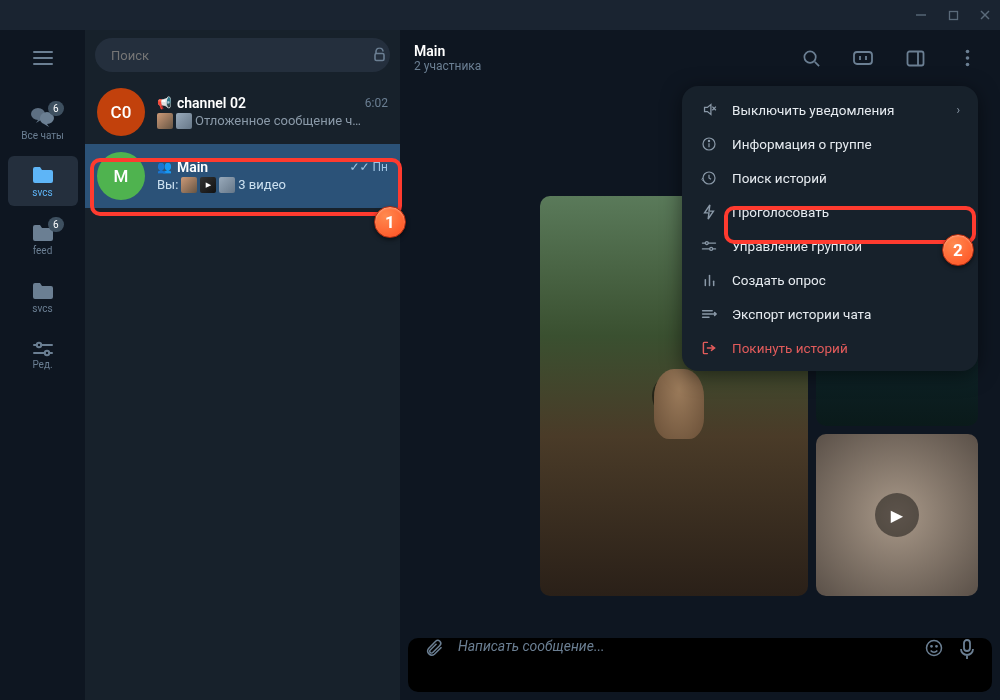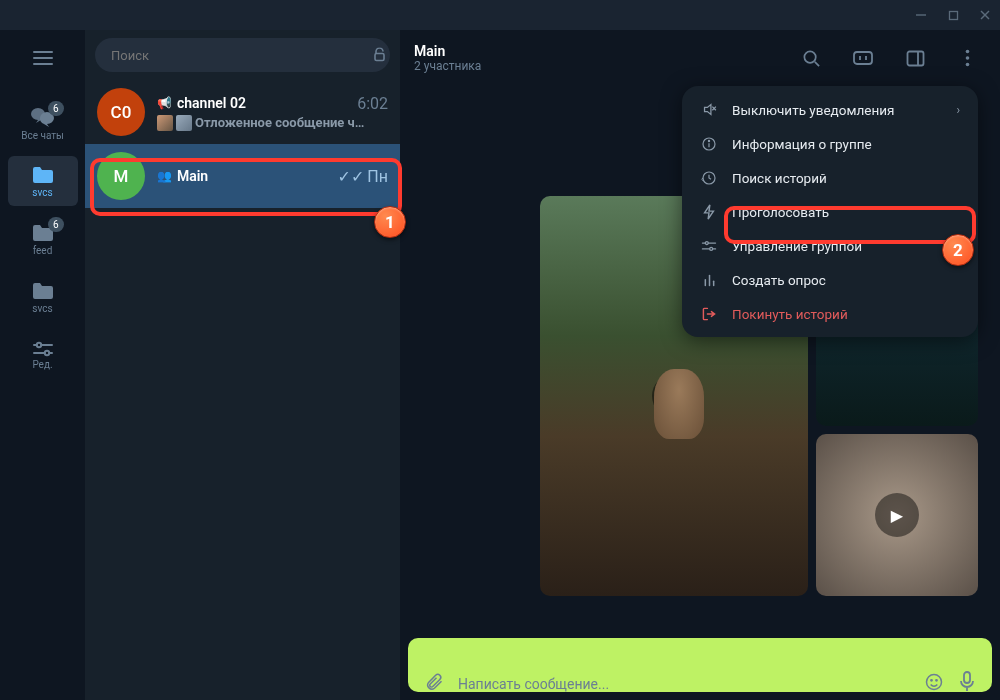--- a/index.html
+++ b/index.html
@@ -22,23 +22,23 @@
 .chatitem { display: flex; padding: 8px 12px; gap: 12px; cursor: pointer; align-items: center; }
 .chatitem.sel { background: #2b5278; }
 .avatar { width: 48px; height: 48px; border-radius: 50%; display: flex; align-items: center; justify-content: center; font-size: 17px; font-weight: 500; color: #fff; flex-shrink: 0; }
 .av-purple { background: #c2410c; }
 .av-green { background: #4fb34f; }
 .ci-body { flex: 1; min-width: 0; }
 .ci-top { display: flex; justify-content: space-between; align-items: center; }
 .ci-name { color: #fff; font-size: 14px; font-weight: 600; display: flex; align-items: center; gap: 5px; }
 .ci-name .gicon { font-size: 12px; color: #b3bdc7; }
 .sel .ci-name .gicon { color: #cde4f7; }
-.ci-time { font-size: 16px; color: #6b7f93; display: flex; align-items: center; gap: 3px; }
+.ci-time { font-size: 12px; color: #6b7f93; display: flex; align-items: center; gap: 3px; }
 .sel .ci-time { color: #9fc4e3; }
-.ci-bottom { font-size: 13px; color: #8a99a8; white-space: nowrap; overflow: hidden; text-overflow: ellipsis; margin-top: 2px; display:flex; align-items:center; gap:3px;font-weight:bold;}
+.ci-bottom { font-size: 13px; color: #8a99a8; white-space: nowrap; overflow: hidden; text-overflow: ellipsis; margin-top: 2px; display:flex; gap:3px;}
 .sel .ci-bottom { color: #cbe0f0; }
 .thumb { width: 16px; height: 16px; border-radius: 2px; display:inline-block; background:#3a4a5a;}
 .thumb.t1 { background: linear-gradient(135deg,#c97,#654);}
 .thumb.t2 { background: linear-gradient(135deg,#333,#111); position:relative;}
 .thumb.t2::after{content:"▶";position:absolute;color:#fff;font-size:7px;top:50%;left:50%;transform:translate(-50%,-50%);}
 .thumb.t3 { background: linear-gradient(135deg,#9ab,#678);}
 .highlight-red { position: absolute; border: 4px solid #ff3b2f; border-radius: 10px; pointer-events: none; }
 .ann { position: absolute; width: 32px; height: 32px; border-radius: 50%; background: radial-gradient(circle at 35% 30%, #ff8a50, #ff4d1f); color: #fff; display: flex; align-items: center; justify-content: center; font-size: 17px; font-weight: 700; box-shadow: 0 2px 4px rgba(0,0,0,.5), inset 0 1px 2px rgba(255,255,255,.4); border: 1px solid #b02a0e; }
 .main { flex: 1; background: #0e1621; display: flex; flex-direction: column; }
 .header { height: 56px; display: flex; align-items: center; padding: 0 14px; gap: 14px; }
@@ -46,21 +46,21 @@
 .h-name { color: #fff; font-size: 14px; font-weight: 600; }
 .h-sub { color: #6b7f93; font-size: 12px; }
 .h-ico { width: 38px; height: 38px; display: flex; align-items: center; justify-content: center; color: #6b7f93; cursor: pointer; font-size: 18px; }
 .msgs { flex: 1; position: relative; overflow: hidden; }
 .vid { position: absolute; border-radius: 10px; display:flex; align-items:center; justify-content:center; overflow:hidden;}
 .vid .play { width: 44px; height: 44px; border-radius: 50%; background: rgba(0,0,0,.45); display: flex; align-items: center; justify-content: center; color: #fff; font-size: 16px; }
 .vid1 { top: 110px; left: 140px; width: 268px; height: 400px; background: linear-gradient(180deg,#5a7a5a 0%, #3a5030 35%, #4a3b28 60%, #2a2018 100%); }
 .deer{position:absolute;left:52%;top:52%;width:50px;height:70px;transform:translate(-50%,-50%);background:radial-gradient(ellipse at 50% 30%,#9a7a5a,#6a5038);border-radius:40% 40% 30% 30%;}
 .vid2 { top: 110px; left: 416px; width: 162px; height: 230px; background: linear-gradient(180deg,#0a2028,#102830,#0a1a1a); }
 .vid3 { top: 348px; left: 416px; width: 162px; height: 162px; background: radial-gradient(circle,#a89888,#5a5048); }
-.compose { height: 54px; display: flex; align-items: flex-end; padding: 0 16px; gap: 14px; background:#bef264; margin: 0 8px 8px 8px; border-radius: 10px;}
+.compose { height: 54px; display: flex; align-items: flex-start; padding: 0 16px; gap: 14px; background:#000000; margin: 0 8px 8px 8px; border-radius: 10px; font-style: italic;}
 .compose-input { flex: 1; font-size: 14px; color: #6b7f93; }
 .compose .cico { color: #6b7f93; font-size: 19px; cursor: pointer; }
 .menu { position: absolute; top: 86px; right: 22px; width: 296px; background: #17212b; border-radius: 16px; box-shadow: 0 4px 20px rgba(0,0,0,.5); padding: 6px 0; }
 .mi { display: flex; align-items: center; gap: 14px; padding: 9px 18px; cursor: pointer; font-size: 13.5px; color: #e6ebf0; }
 .mi .mico { width: 18px; display: flex; justify-content: center; color: #8a99a8; font-size: 15px; }
 .mi .chev { margin-left: auto; color: #8a99a8; font-size: 12px; }
 .mi.danger { color: #e25b5b; }
 .mi.danger .mico { color: #e25b5b; }
 svg { display: block; }
 </style>
@@ -179,20 +179,27 @@
         <div class="ci-top">
           <div class="ci-name">
               <span class="gicon">👥</span>
               <span>Main</span>
             </div>
           <div class="ci-time">
               <span>✓✓</span>
               <span>Пн</span>
             </div>
         </div>
+        <div class="ci-bottom">
+          <span>Вы:</span>
+          <span class="thumb t1"></span>
+          <span class="thumb t2"></span>
+          <span class="thumb t3"></span>
+          <span>3 видео</span>
+        </div>
       </div>
     </div>
   </div>
 
   <div class="main">
     <div class="header">
       <div class="h-title">
         <div class="h-name">Main</div>
         <div class="h-sub">2 участника</div>
       </div>
@@ -314,20 +321,31 @@
   <div class="mi">
     <span class="mico">
         <svg width="15" height="15" viewBox="0 0 18 18" fill="none" stroke="currentColor" stroke-width="1.8" stroke-linecap="round">
           <line x1="4" y1="15" x2="4" y2="8"></line>
           <line x1="9" y1="15" x2="9" y2="3"></line>
           <line x1="14" y1="15" x2="14" y2="10"></line>
         </svg>
       </span>
     <span>Создать опрос</span>
   </div>
+  <div class="mi">
+    <span class="mico">
+        <svg width="16" height="14" viewBox="0 0 20 16" fill="none" stroke="currentColor" stroke-width="1.8" stroke-linecap="round">
+          <line x1="2" y1="4" x2="14" y2="4"></line>
+          <line x1="2" y1="8" x2="14" y2="8"></line>
+          <line x1="2" y1="12" x2="10" y2="12"></line>
+          <path d="M15 8h4m0 0l-2-2m2 2l-2 2"></path>
+        </svg>
+      </span>
+    <span>Экспорт истории чата</span>
+  </div>
   <div class="mi danger">
     <span class="mico">
         <svg width="16" height="16" viewBox="0 0 20 20" fill="none" stroke="currentColor" stroke-width="1.8" stroke-linecap="round">
           <path d="M8 3H4a1 1 0 0 0-1 1v12a1 1 0 0 0 1 1h4"></path>
           <path d="M13 7l4 3-4 3M17 10H8"></path>
         </svg>
       </span>
     <span>Покинуть историй</span>
   </div>
 </div>

